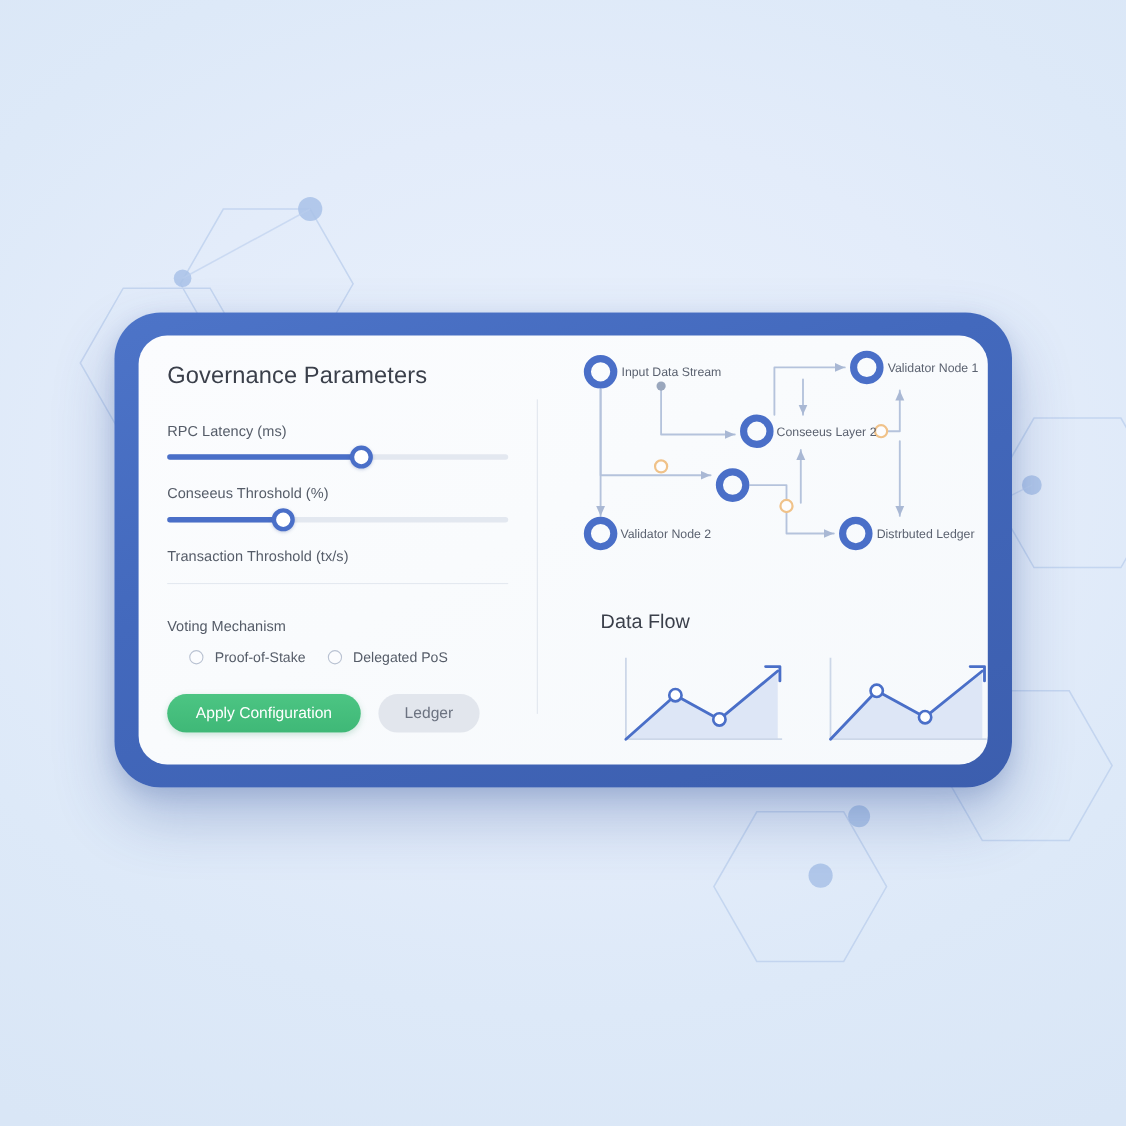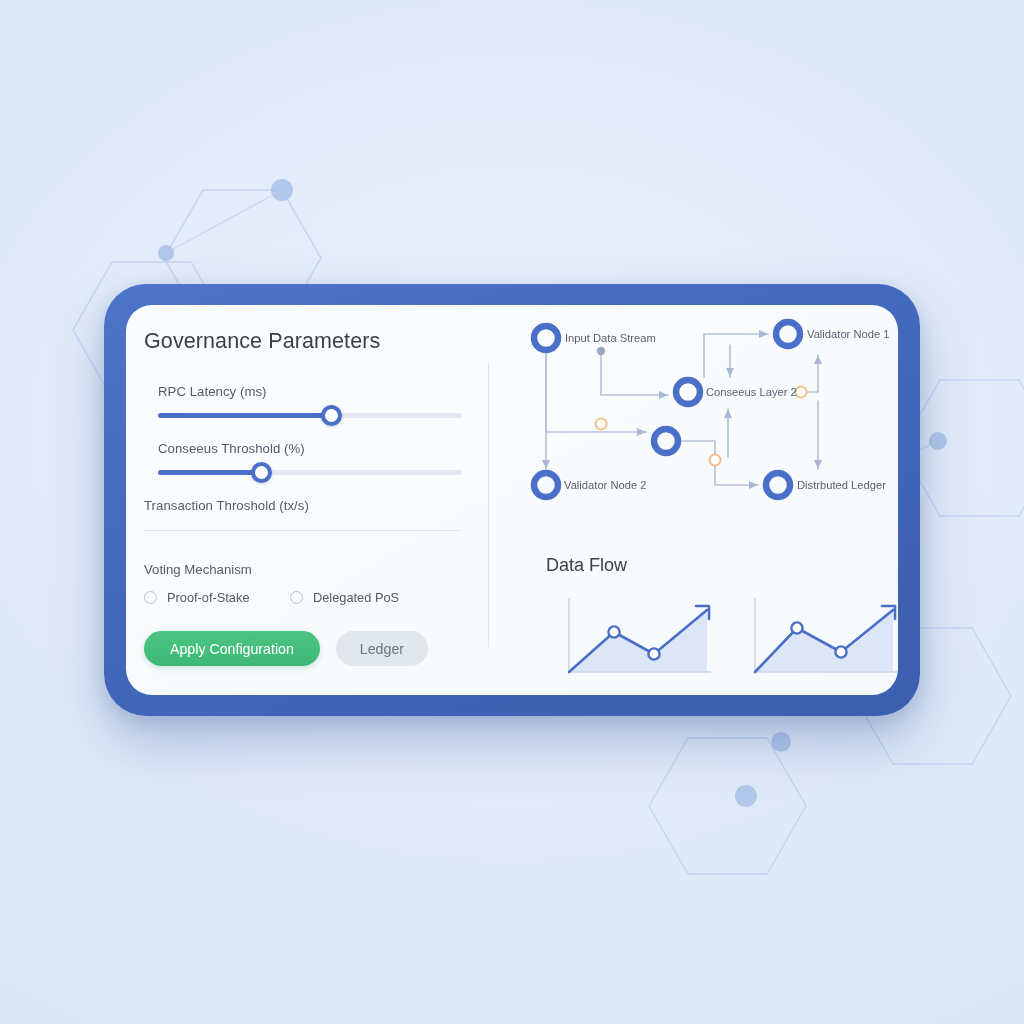--- a/index.html
+++ b/index.html
@@ -49,33 +49,33 @@
     border-radius: 26px;
     overflow: hidden;
     display: flex;
   }
 
   
   #left-panel {
     position: relative;
     width: 362px;
     flex: 0 0 362px;
-    padding: 24px 26px 0 18px;
+    padding: 24px 26px 0 26px;
     box-sizing: border-box;
   }
 
   #panel-title {
     font-size: 21.5px;
     color: #3a3f4a;
     letter-spacing: 0.1px;
     margin: 0 0 30px 0;
     font-weight: 400;
   }
 
-  .slider-block { margin-bottom: 23px; margin-left: 14px; }
+  .slider-block { margin-bottom: 23px; }
 
   .slider-label {
     font-size: 13.2px;
     color: #555c68;
     margin-bottom: 14px;
     letter-spacing: 0.05px;
   }
 
   .slider-track {
     position: relative;
@@ -118,20 +118,21 @@
   }
   #radio-row {
     display: flex;
     align-items: center;
   }
   .radio-item {
     display: flex;
     align-items: center;
     font-size: 12.8px;
     color: #555c68;
+    justify-content: center;
   }
   .radio-item:first-child { width: 146px; }
   .radio-dot {
     width: 13px;
     height: 13px;
     border-radius: 50%;
     border: 1.6px solid #b9c2d2;
     background: #fbfcfe;
     margin-right: 10px;
     box-sizing: border-box;

